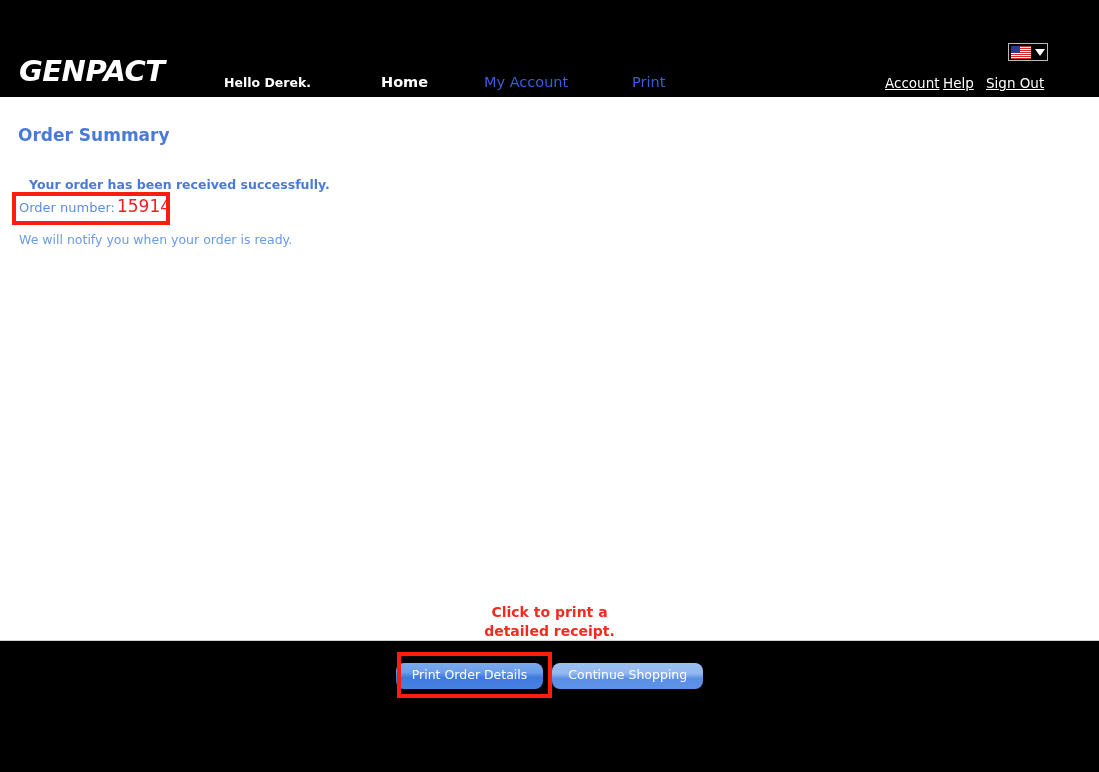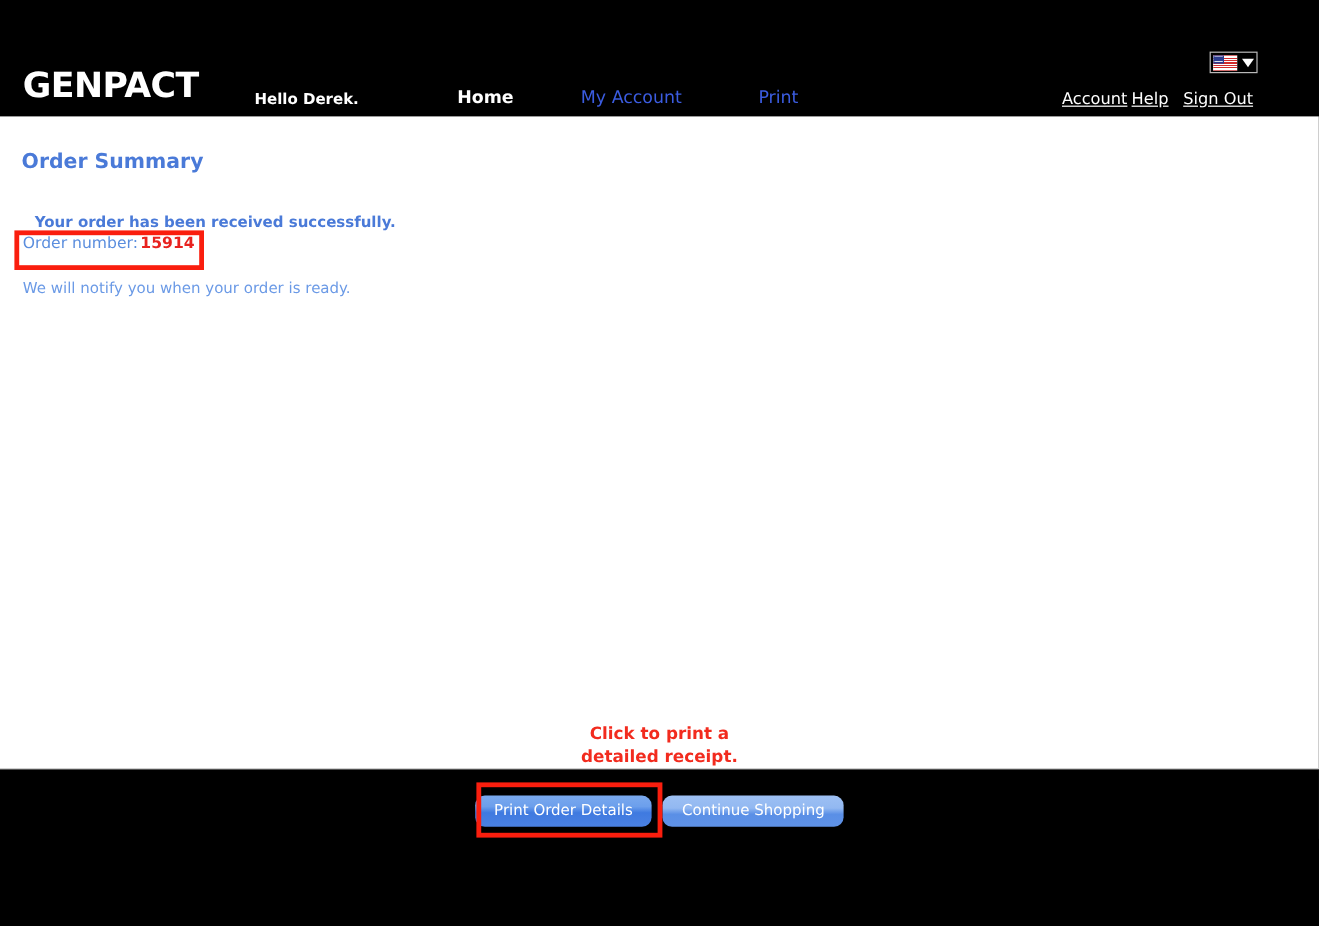--- a/index.html
+++ b/index.html
@@ -23,27 +23,28 @@
     height: 97px;
     background: #000000;
   }
   .logo {
     position: absolute;
     left: 19px;
     top: 57px;
     font-family: "DejaVu Sans", "Liberation Sans", sans-serif;
     font-size: 29px;
     font-weight: bold;
+    font-style: italic;
     color: #ffffff;
     letter-spacing: -0.5px;
     line-height: 1;
   }
   .greeting {
     position: absolute;
-    left: 212px;
+    left: 224px;
     top: 75px;
     font-size: 12.5px;
     font-weight: bold;
     color: #ffffff;
     white-space: nowrap;
   }
   .nav {
     position: absolute;
     left: 0; top: 0;
     width: 1099px;
@@ -175,22 +176,22 @@
     display: flex;
     align-items: baseline;
     gap: 2px;
     white-space: nowrap;
   }
   .order-number-label {
     font-size: 13px;
     color: #5b8ede;
   }
   .order-number-value {
-    font-size: 13px;
-    font-weight: bold;
+    font-size: 17px;
+    font-weight: normal;
     color: #e8221f;
   }
 
   .notify-msg {
     position: absolute;
     left: 19px;
     top: 135px;
     font-size: 12.5px;
     color: #6b9ae6;
     white-space: nowrap;

